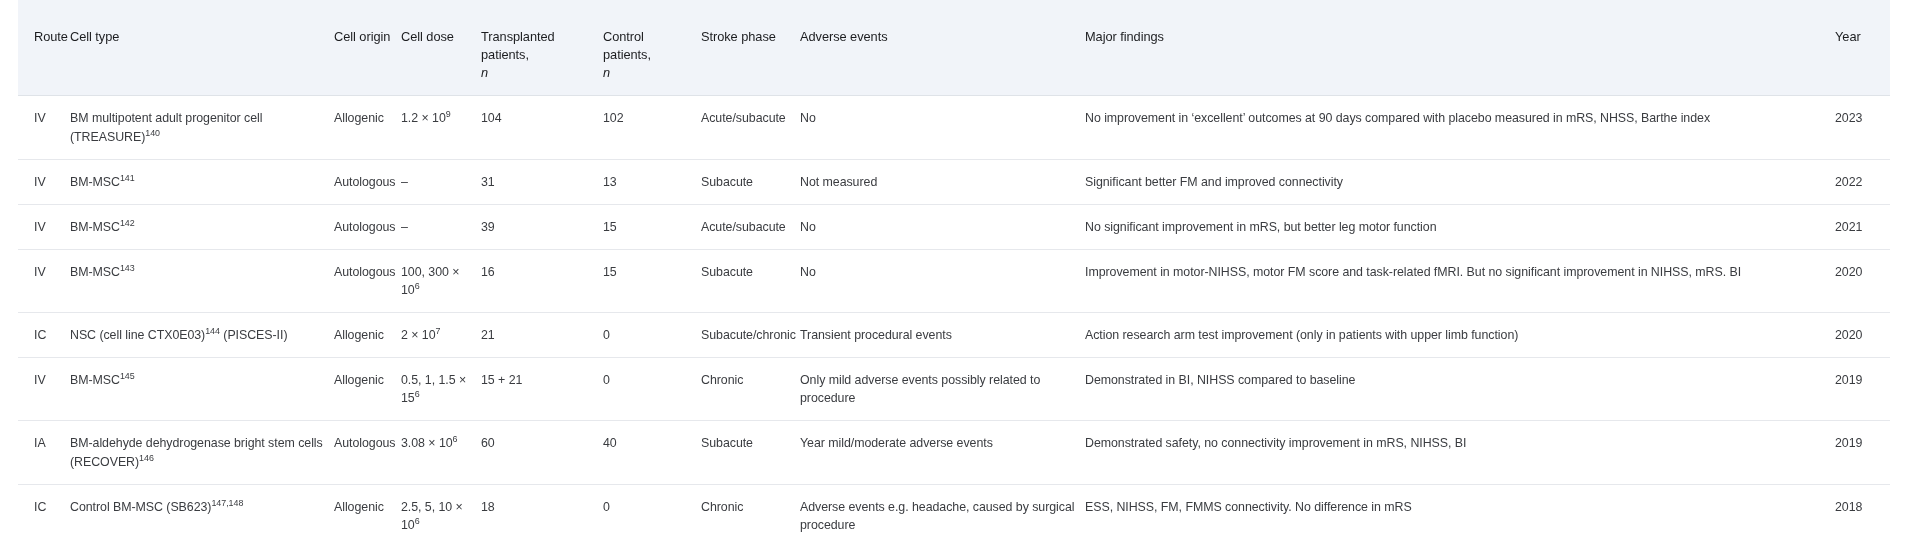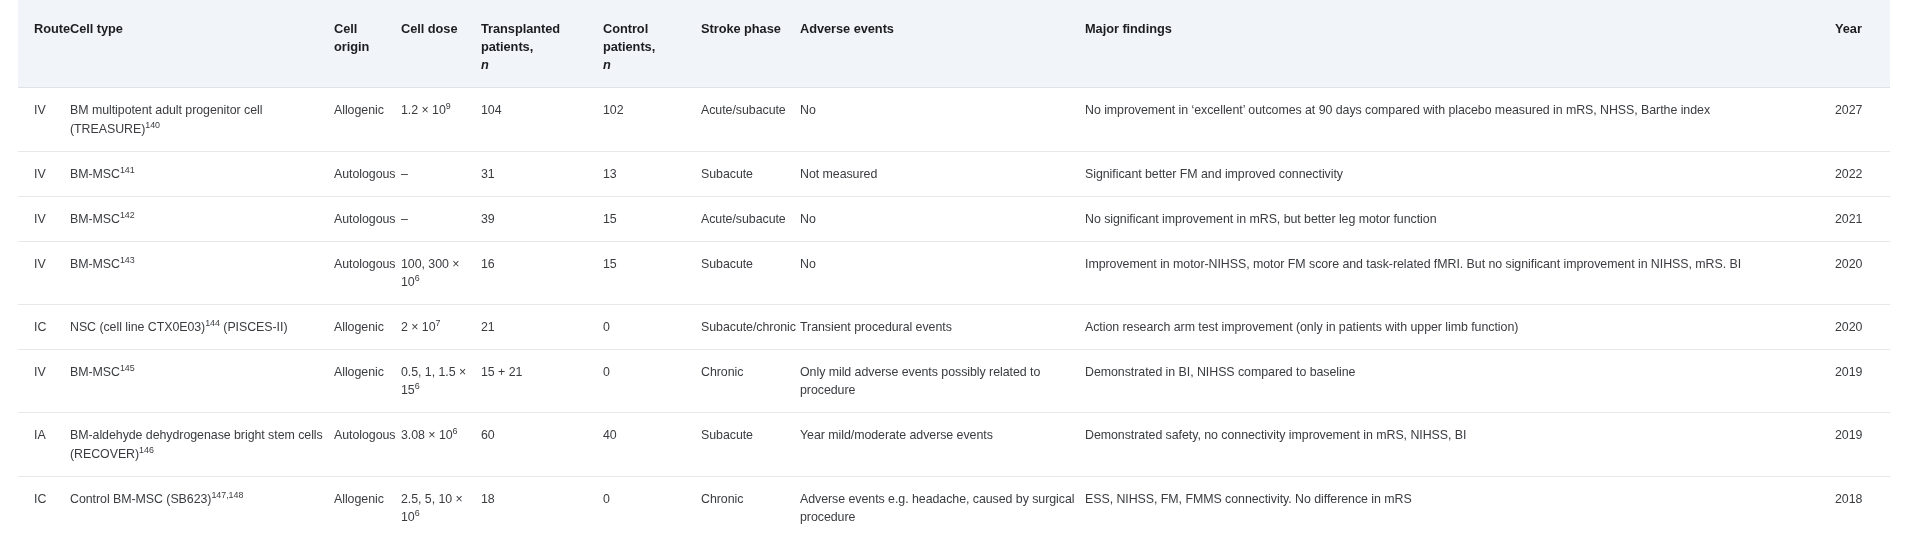--- a/index.html
+++ b/index.html
@@ -24,24 +24,24 @@
     border-collapse: collapse;
     table-layout: fixed;
     font-size: 12.4px;
   }
   thead tr {
     background: #f1f4f9;
   }
   thead th {
     text-align: left;
     vertical-align: top;
-    font-weight: bold;
+    font-weight: normal;
     font-size: 12.8px;
     color: #1c1d20;
-    padding: 20px 10px 13px 0;
+    padding: 28px 10px 13px 0;
     line-height: 1.42;
     border-bottom: 1px solid #dfe3e8;
     letter-spacing: -0.05px;
   }
   thead th:first-child { padding-left: 16px; }
   tbody td {
     vertical-align: top;
     padding: 13px 10px 13px 0;
     line-height: 1.46;
     border-bottom: 1px solid #e6e8ec;
@@ -105,21 +105,21 @@
         <tr>
           <td>IV</td>
           <td><span>BM multipotent adult progenitor cell (TREASURE)</span><sup>140</sup></td>
           <td>Allogenic</td>
           <td><span>1.2 × 10</span><sup>9</sup></td>
           <td>104</td>
           <td>102</td>
           <td>Acute/subacute</td>
           <td>No</td>
           <td>No improvement in ‘excellent’ outcomes at 90 days compared with placebo measured in mRS, NHSS, Barthe index</td>
-          <td>2027</td>
+          <td>2023</td>
         </tr>
         <tr>
           <td>IV</td>
           <td><span>BM-MSC</span><sup>141</sup></td>
           <td>Autologous</td>
           <td><span>–</span></td>
           <td>31</td>
           <td>13</td>
           <td>Subacute</td>
           <td>Not measured</td>

